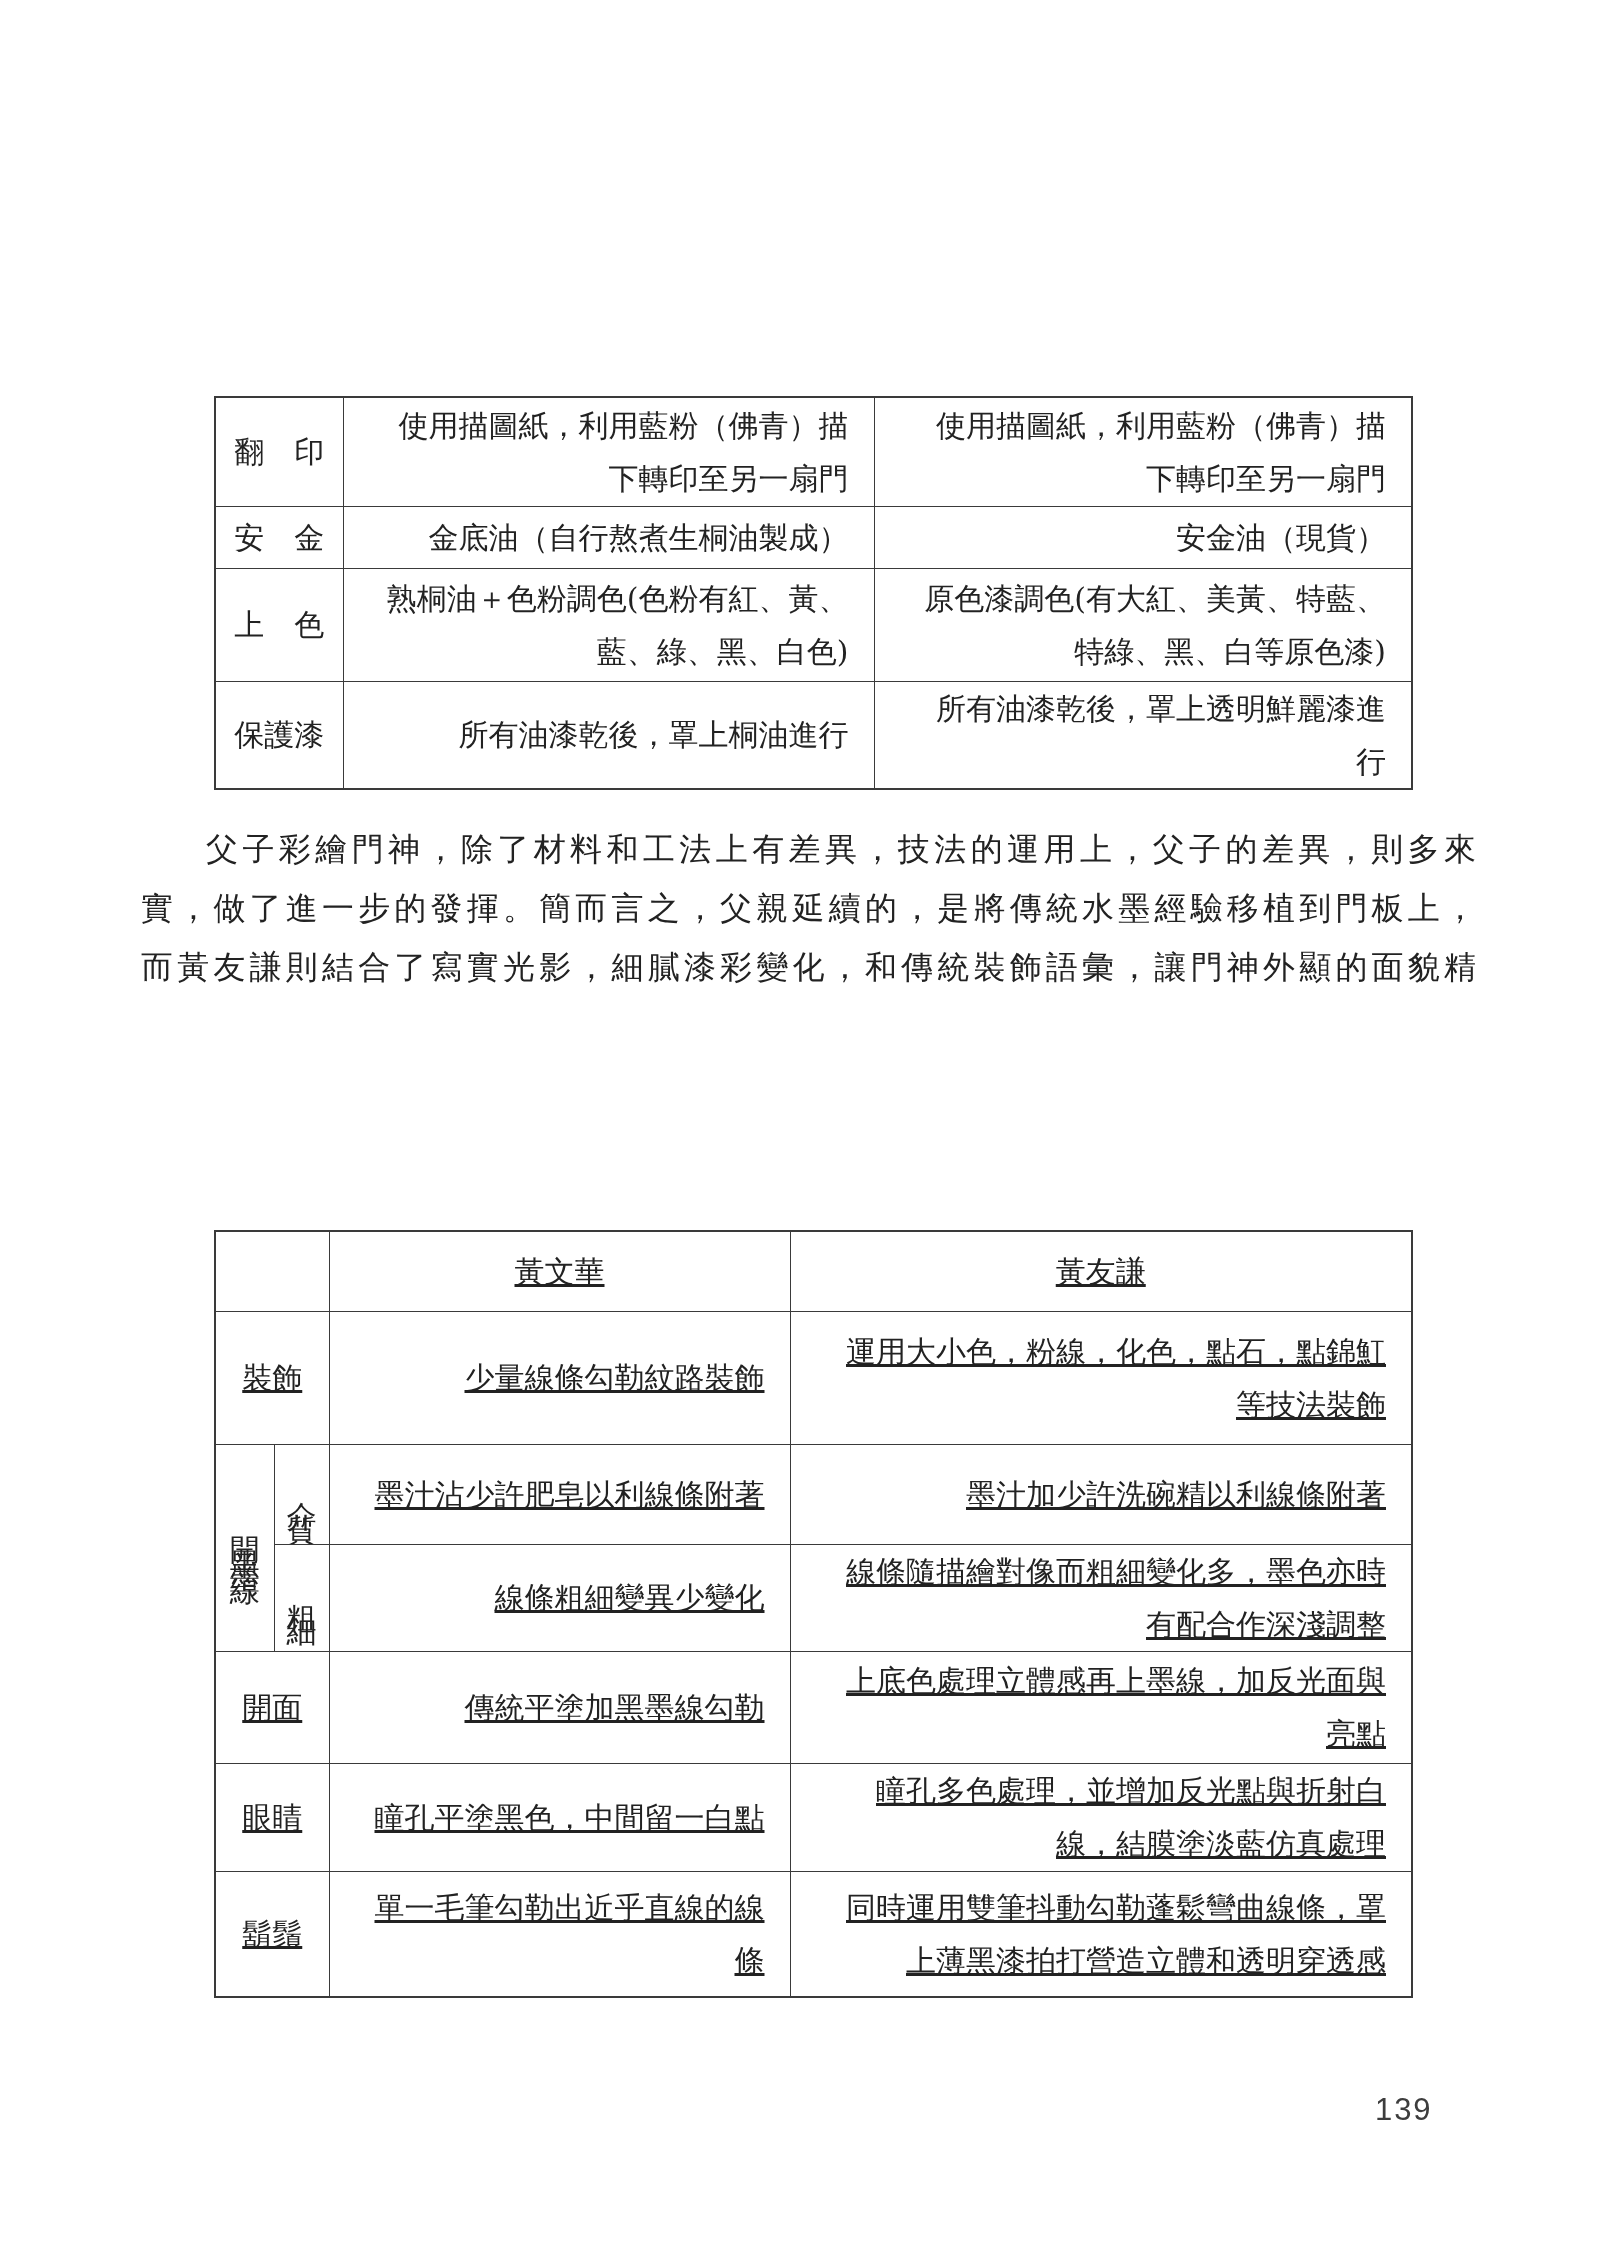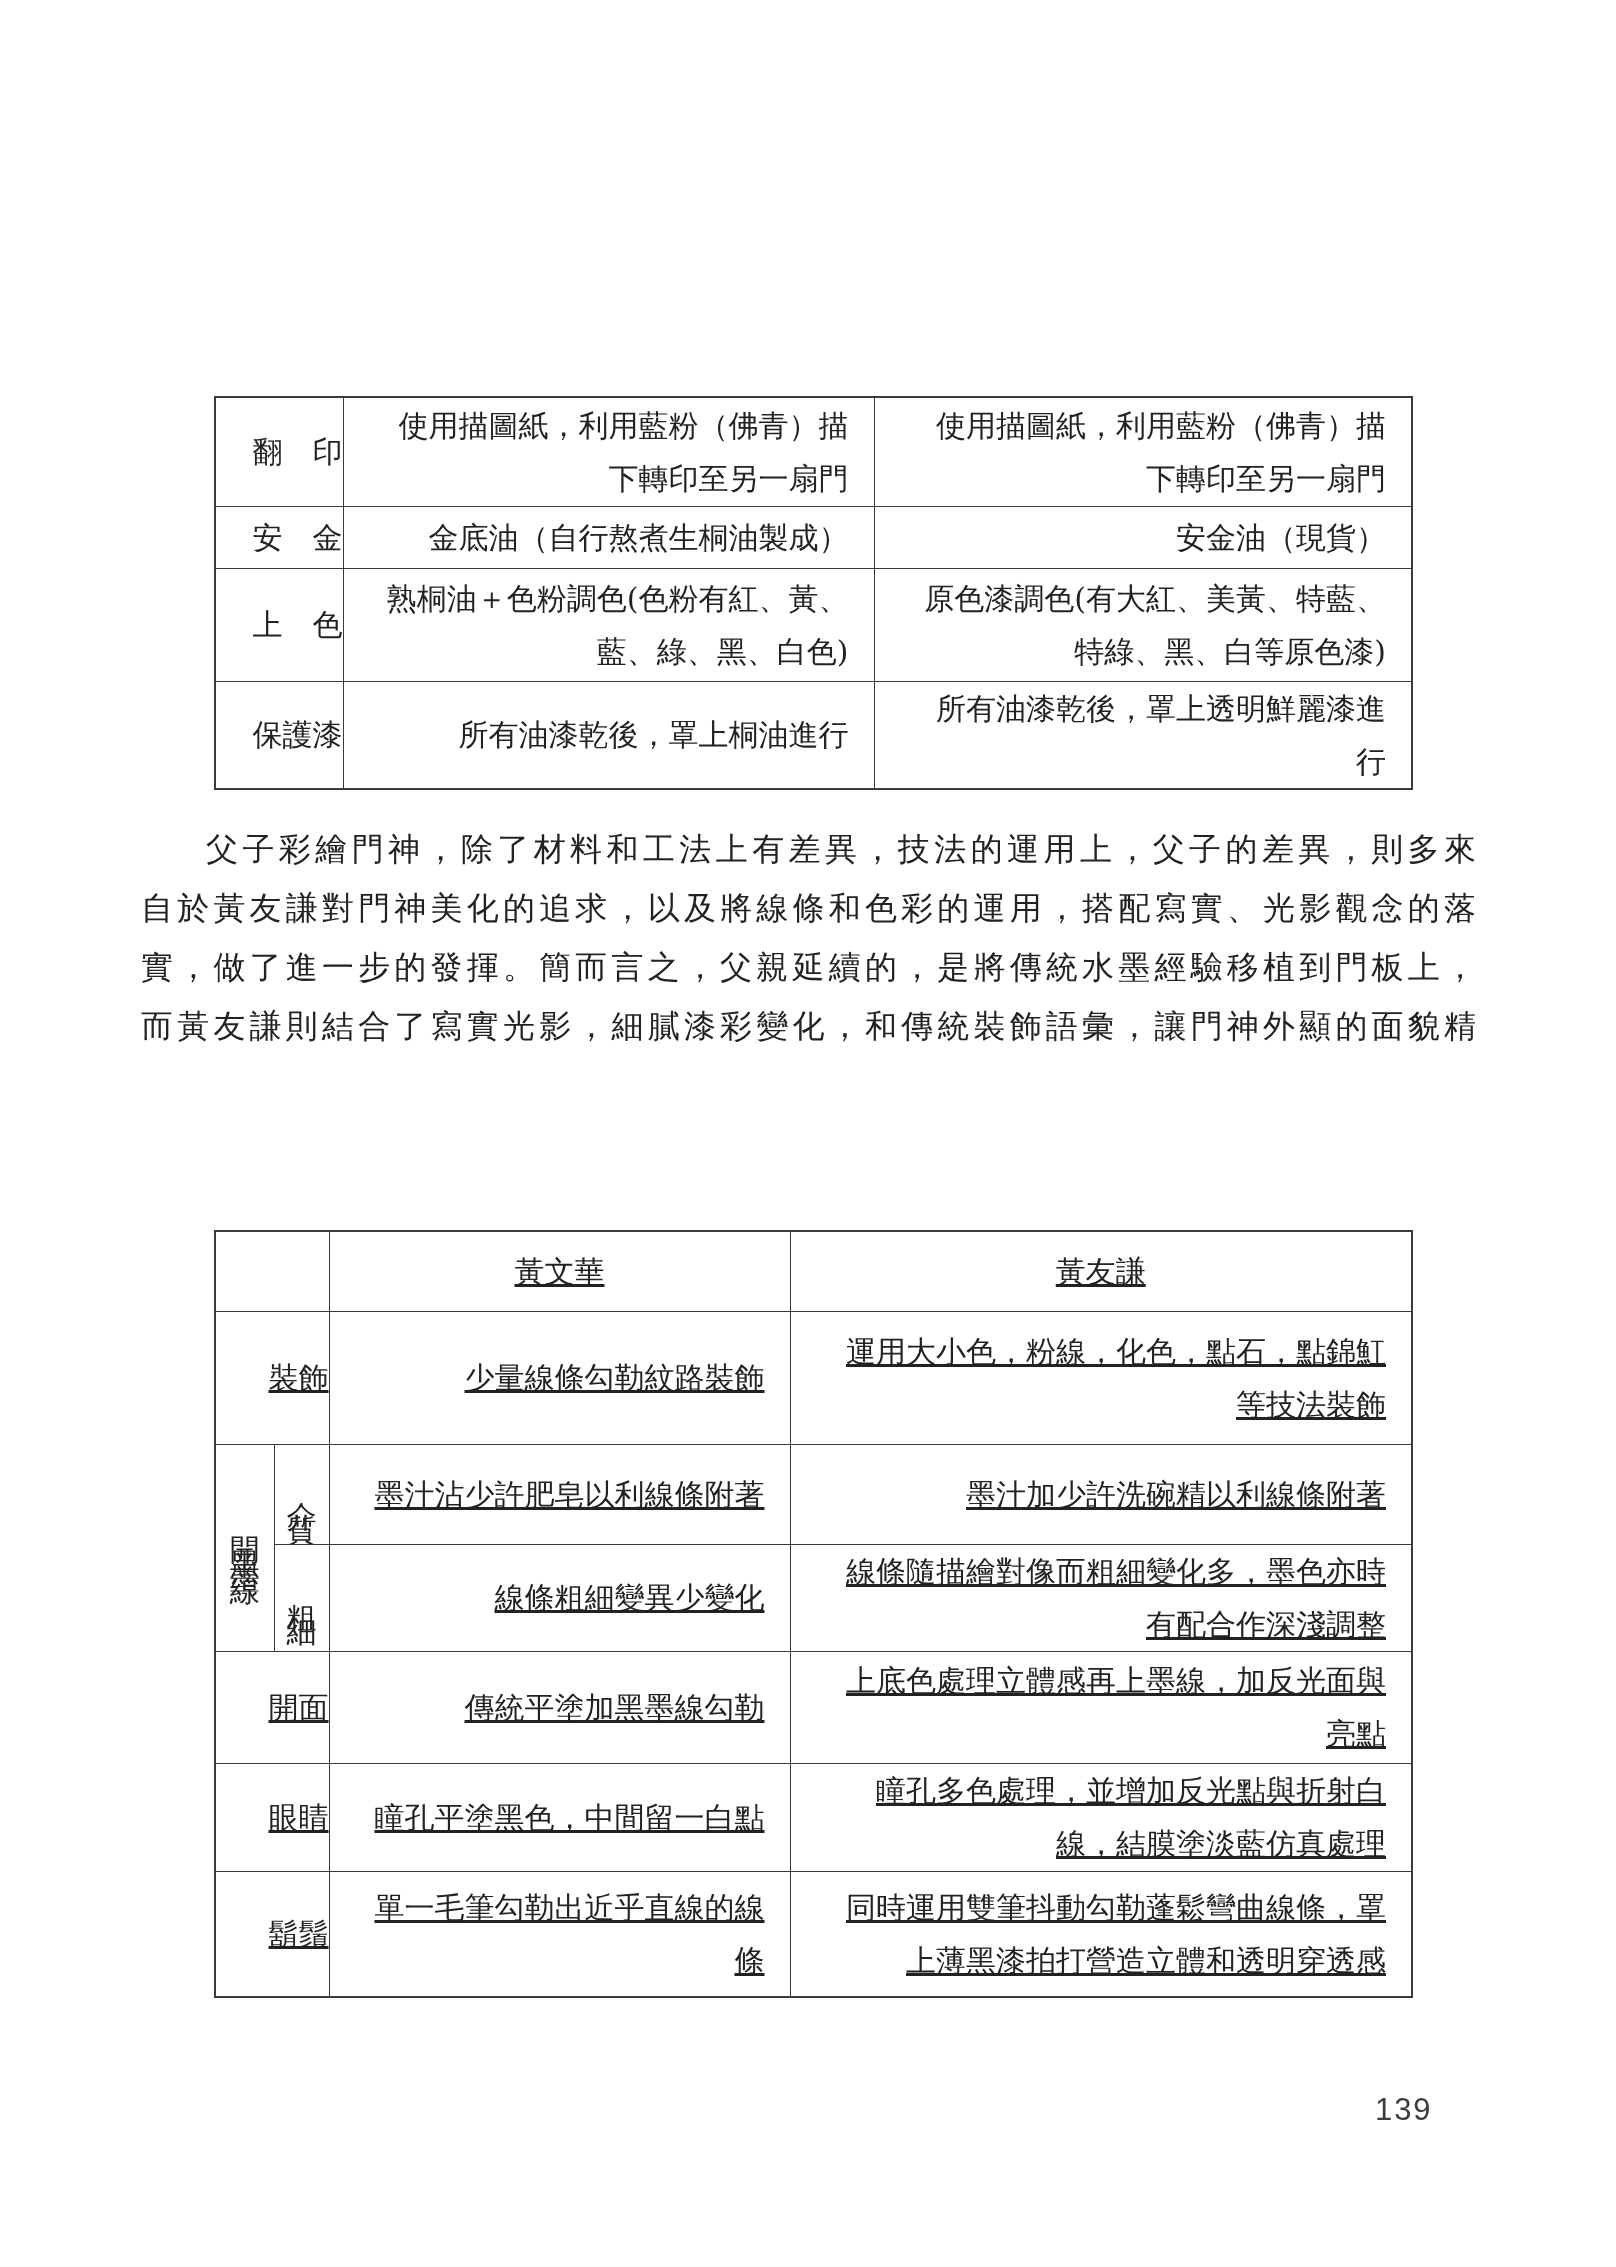--- a/index.html
+++ b/index.html
@@ -17,21 +17,21 @@
     position:absolute;
     border:2.9px solid #3a3a3a;
   }
   table.tbl td {
     border:1.9px solid #3a3a3a;
     font-size:30px;
     line-height:53px;
     vertical-align:middle;
     overflow:hidden;
   }
-  td.lbl { text-align:right; padding:0; }
+  td.lbl { text-align:center; padding:0; }
   td.cell { text-align:right; padding:0 25px 0 28.5px; white-space:pre-line;margin-top:47px; }
   td.hdr { text-align:center; padding:0; }
   td.vcell { padding:0; text-align:center; }
   .vtext {
     display:inline-block;
     writing-mode:vertical-rl;
     text-orientation:upright;
     letter-spacing:13.3px;
     line-height:1;
     margin:0 auto;
@@ -90,21 +90,20 @@
       <td class="lbl">保護漆</td>
       <td class="cell">所有油漆乾後，罩上桐油進行</td>
       <td class="cell">所有油漆乾後，罩上透明鮮麗漆進
 行</td>
     </tr>
   </tbody>
     </table>
 
   <div id="paragraph">
     <div class="para-line first">父子彩繪門神，除了材料和工法上有差異，技法的運用上，父子的差異，則多來</div>
-    <div class="para-line">自於黃友謙對門神美化的追求，以及將線條和色彩的運用，搭配寫實、光影觀念的落</div>
     <div class="para-line">實，做了進一步的發揮。簡而言之，父親延續的，是將傳統水墨經驗移植到門板上，</div>
     <div class="para-line">而黃友謙則結合了寫實光影，細膩漆彩變化，和傳統裝飾語彙，讓門神外顯的面貌精</div>
   </div>
 
 
   <table class="tbl" id="comparison-table">
     <colgroup>
       <col style="width:59px">
         <col style="width:55px">
         <col style="width:461px">

